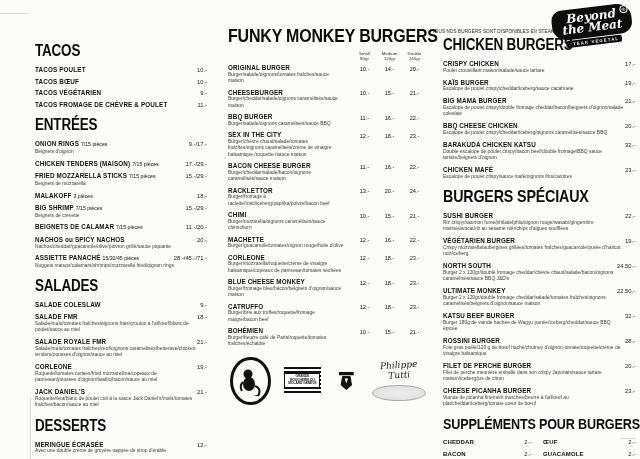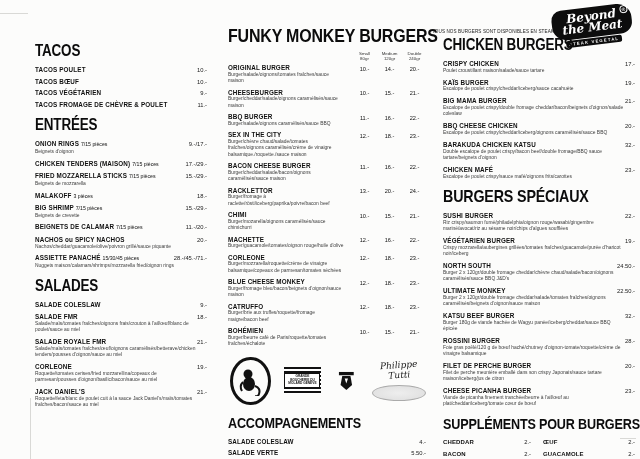--- a/index.html
+++ b/index.html
@@ -196,20 +196,33 @@
       <div class="item">
           <div class="row">
             <div class="name">JACK DANIEL'S</div>
             <span class="price">21.-</span>
           </div>
           <div class="desc">Roquette/feta/blanc de poulet cuit à la sauce Jack Daniel's/maïs/tomates fraîches/bacon/sauce au miel</div>
         </div>
     </div>
   </section>
 
+  <section>
+    <div class="h1 h-desserts">DESSERTS</div>
+    <div class="items">
+      <div class="item">
+          <div class="row">
+            <div class="name">MERINGUE ÉCRASÉE</div>
+            <span class="price">12.-</span>
+          </div>
+          <div class="desc">Avec une double crème de gruyère nappée de sirop d'érable</div>
+        </div>
+
+    </div>
+  </section>
 
 </div>
 
 <div id="col2" class="col">
 
   <section>
     <div class="h1 h-burgers">FUNKY MONKEY BURGERS</div>
 
     <div class="brow szrow">
       <div></div>
@@ -353,38 +366,20 @@
       <rect x="6" y="4" width="18" height="4" fill="#111"></rect>
       <path d="M10 9 L20 9 L22 20 L15 26 L8 20 Z" fill="#111"></path>
       <path d="M13 12 l4 0 l-2 6 z" fill="#fff"></path>
     </svg>
     <div class="sig-wrap">
       <span class="signature">Philippe Tutti</span>
       <div class="stamp"></div>
     </div>
   </div>
 
-  <section>
-    <div class="h1 h-acc">ACCOMPAGNEMENTS</div>
-    <div class="items">
-      <div class="item">
-          <div class="row">
-            <div class="name">SALADE COLESLAW</div>
-            <span class="price">4.-</span>
-          </div>
-        </div>
-      <div class="item">
-          <div class="row">
-            <div class="name">SALADE VERTE</div>
-            <span class="price">5.50.-</span>
-          </div>
-        </div>
-
-    </div>
-  </section>
 
 </div>
 
 <div class="veg-note">TOUS NOS BURGERS SONT DISPONIBLES EN STEAK VÉGÉTAL</div>
 <div class="badge">
   <div class="badge-main">
     <span>Beyond the Meat</span>
     <span class="badge-reg">®</span>
   </div>
   <div class="badge-sub">STEAK VEGETAL</div>

